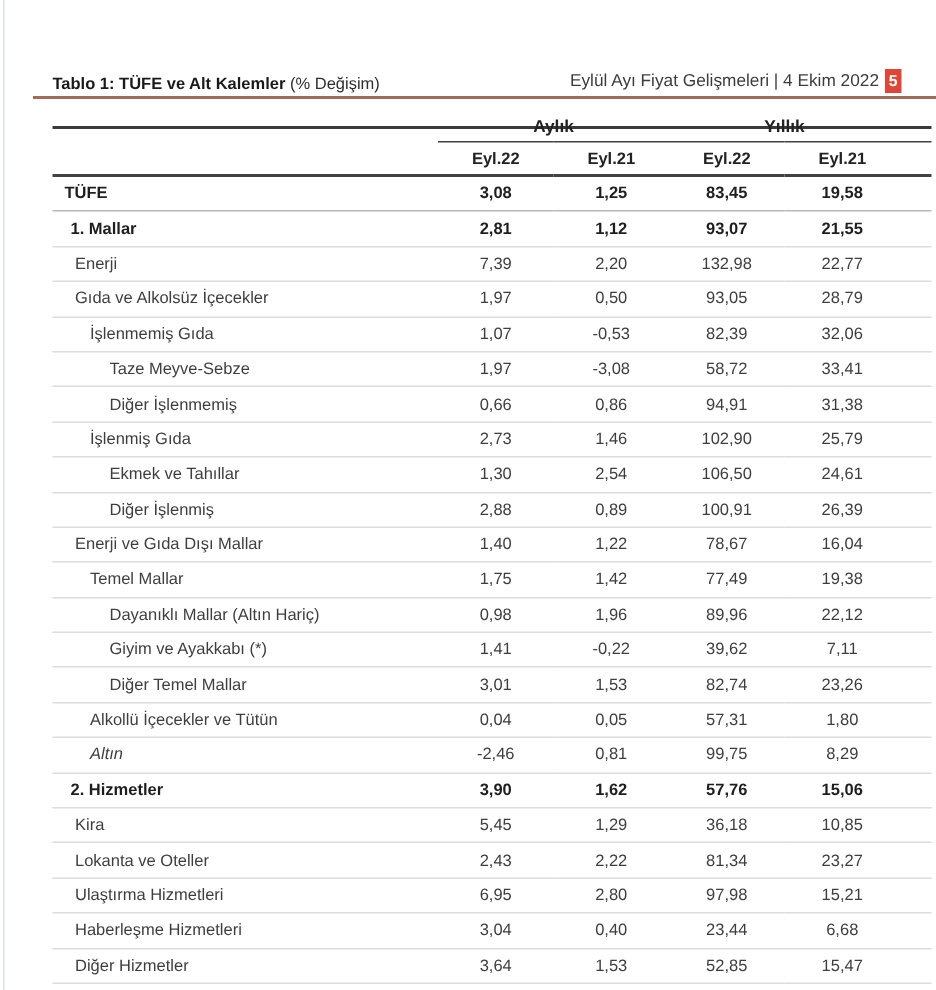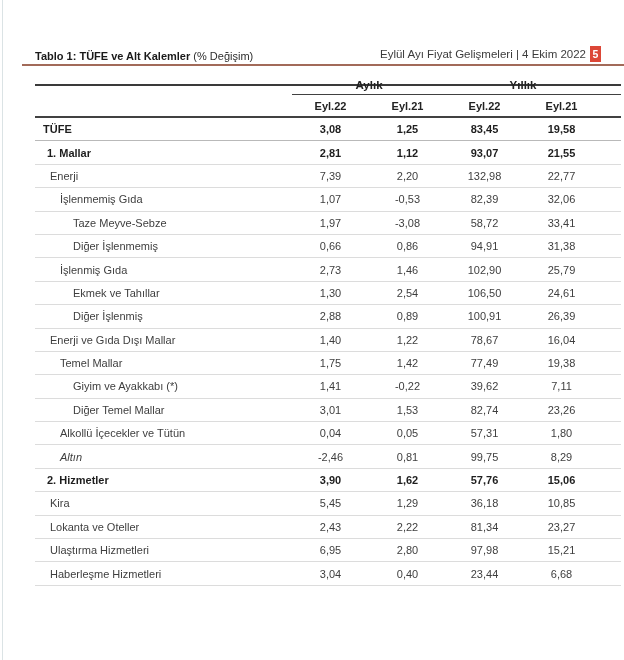--- a/index.html
+++ b/index.html
@@ -178,20 +178,28 @@
         </tr>
         <tr>
           <td class="label" style="padding-left: 15px;">Enerji</td>
           <td class="num">7,39</td>
           <td class="num">2,20</td>
           <td class="num">132,98</td>
           <td class="num">22,77</td>
           <td></td>
         </tr>
         <tr>
+          <td class="label" style="padding-left: 15px;">Gıda ve Alkolsüz İçecekler</td>
+          <td class="num">1,97</td>
+          <td class="num">0,50</td>
+          <td class="num">93,05</td>
+          <td class="num">28,79</td>
+          <td></td>
+        </tr>
+        <tr>
           <td class="label" style="padding-left: 25px;">İşlenmemiş Gıda</td>
           <td class="num">1,07</td>
           <td class="num">-0,53</td>
           <td class="num">82,39</td>
           <td class="num">32,06</td>
           <td></td>
         </tr>
         <tr>
           <td class="label" style="padding-left: 38px;">Taze Meyve-Sebze</td>
           <td class="num">1,97</td>
@@ -239,20 +247,28 @@
           <td class="num">78,67</td>
           <td class="num">16,04</td>
           <td></td>
         </tr>
         <tr>
           <td class="label" style="padding-left: 25px;">Temel Mallar</td>
           <td class="num">1,75</td>
           <td class="num">1,42</td>
           <td class="num">77,49</td>
           <td class="num">19,38</td>
+          <td></td>
+        </tr>
+        <tr>
+          <td class="label" style="padding-left: 38px;">Dayanıklı Mallar (Altın Hariç)</td>
+          <td class="num">0,98</td>
+          <td class="num">1,96</td>
+          <td class="num">89,96</td>
+          <td class="num">22,12</td>
           <td></td>
         </tr>
         <tr>
           <td class="label" style="padding-left: 38px;">Giyim ve Ayakkabı (*)</td>
           <td class="num">1,41</td>
           <td class="num">-0,22</td>
           <td class="num">39,62</td>
           <td class="num">7,11</td>
           <td></td>
         </tr>
@@ -313,15 +329,23 @@
           <td></td>
         </tr>
         <tr>
           <td class="label" style="padding-left: 15px;">Haberleşme Hizmetleri</td>
           <td class="num">3,04</td>
           <td class="num">0,40</td>
           <td class="num">23,44</td>
           <td class="num">6,68</td>
           <td></td>
         </tr>
+        <tr>
+          <td class="label" style="padding-left: 15px;">Diğer Hizmetler</td>
+          <td class="num">3,64</td>
+          <td class="num">1,53</td>
+          <td class="num">52,85</td>
+          <td class="num">15,47</td>
+          <td></td>
+        </tr>
       </tbody>
   </table>
 </div>
 
 </body></html>

